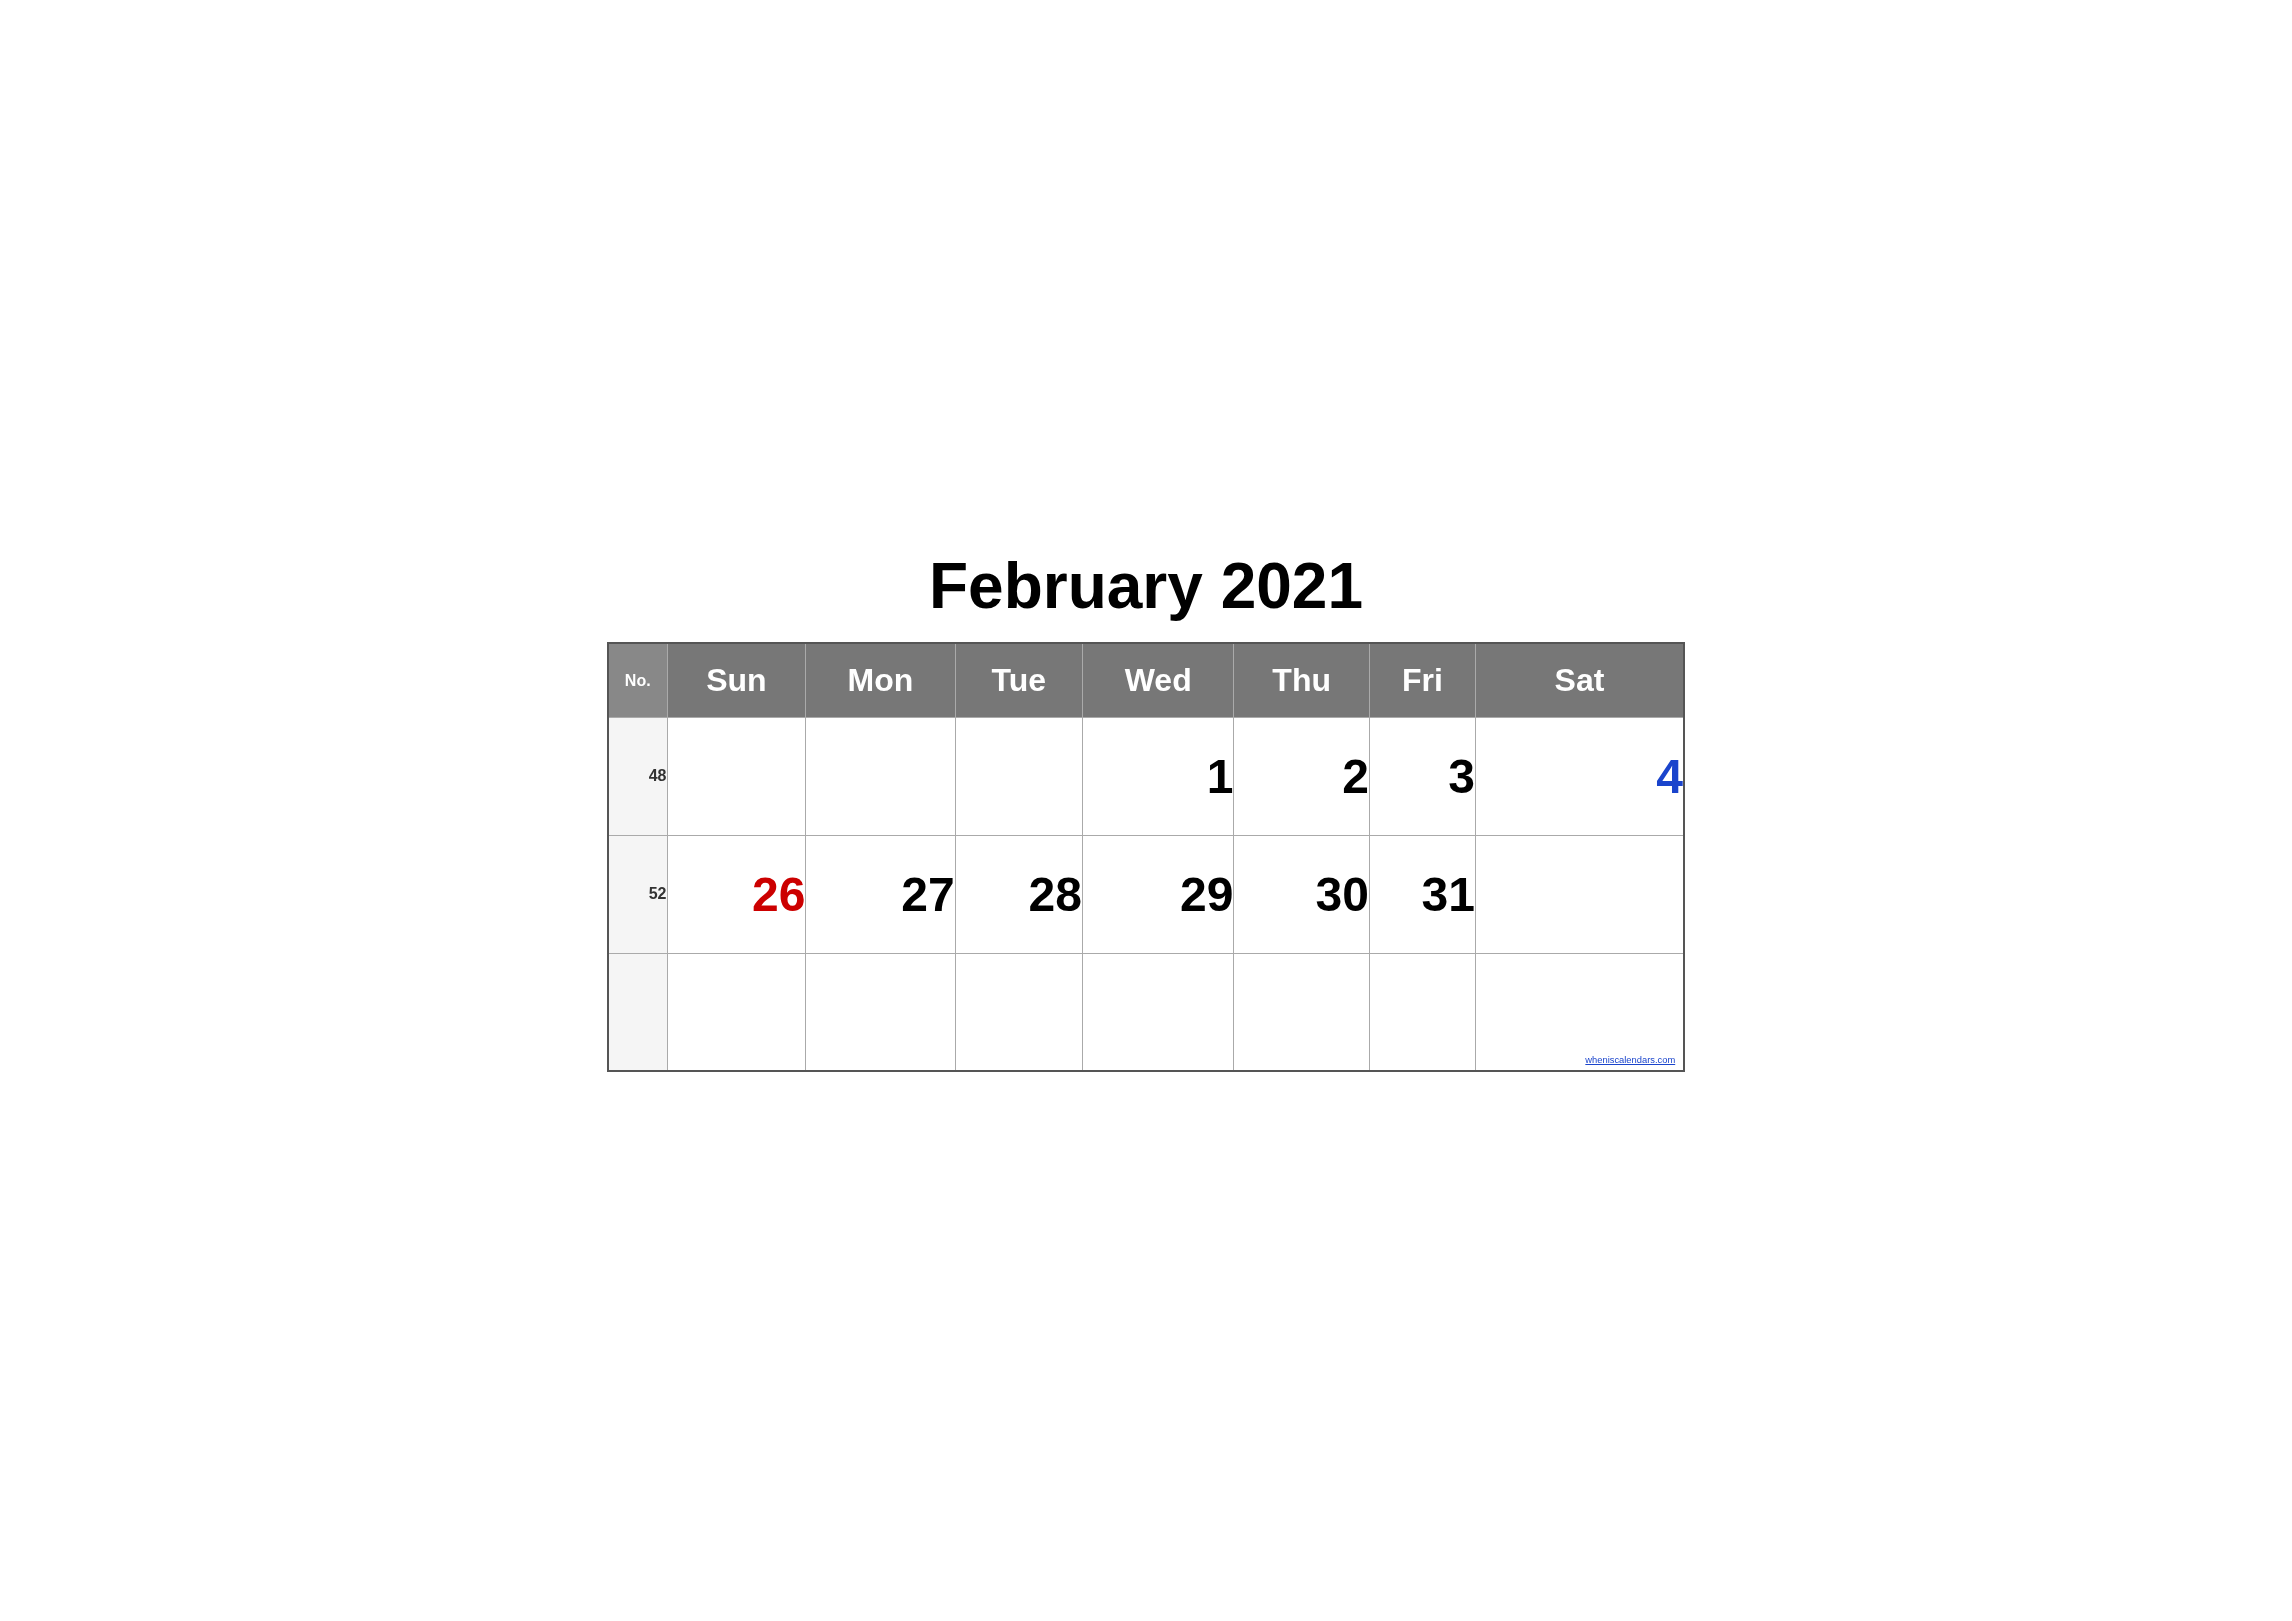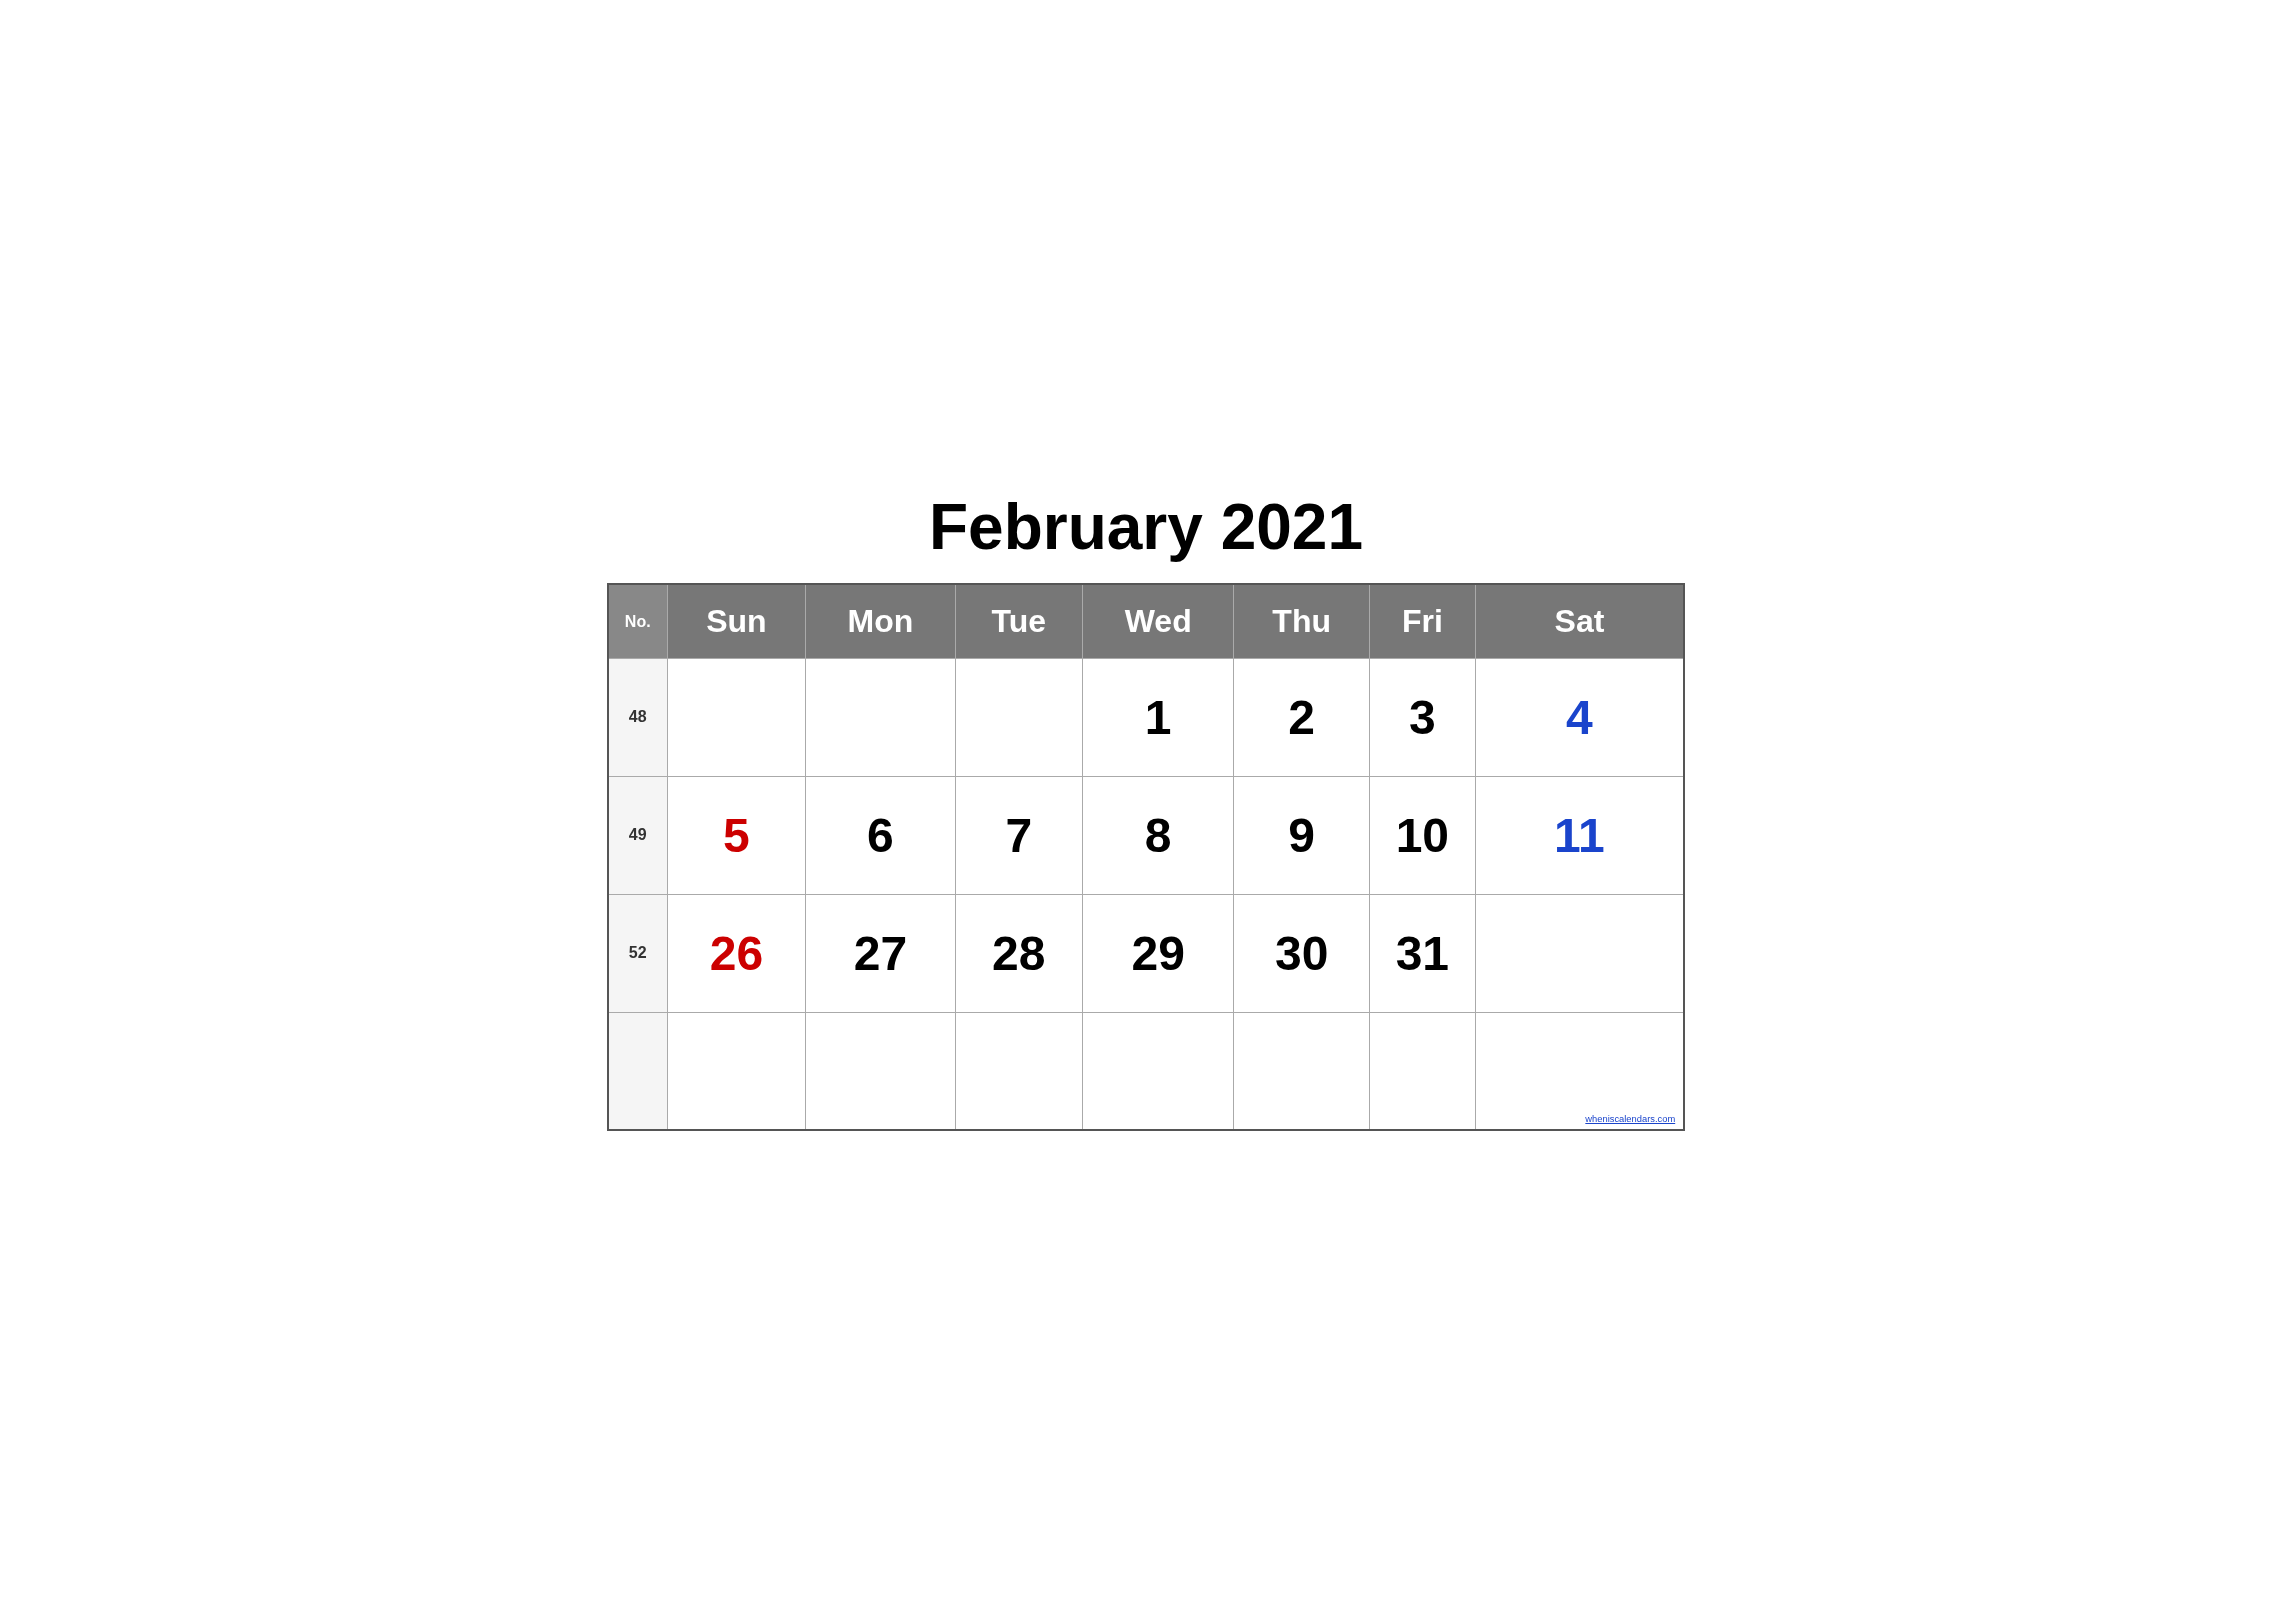--- a/index.html
+++ b/index.html
@@ -30,20 +30,21 @@
 
     .calendar-table {
       width: 100%;
       border-collapse: collapse;
       border: 2px solid #555;
     }
 
     .calendar-table th,
     .calendar-table td {
       border: 1.5px solid #aaa;
+      text-align: right;
     }
 
     
     .header-row th {
       background-color: #777777;
       color: #ffffff;
       font-size: 2em;
       font-weight: 900;
       text-align: center;
       padding: 17.6px 4.9px;
@@ -138,30 +139,20 @@
           <td class="week-num">48</td>
           <td class="day-cell empty"></td>
           <td class="day-cell empty"></td>
           <td class="day-cell empty"></td>
           <td class="day-cell">1</td>
           <td class="day-cell">2</td>
           <td class="day-cell">3</td>
           <td class="day-cell saturday">4</td>
         </tr>
         <tr>
-          <td class="week-num">49</td>
-          <td class="day-cell sunday">5</td>
-          <td class="day-cell">6</td>
-          <td class="day-cell">7</td>
-          <td class="day-cell">8</td>
-          <td class="day-cell">9</td>
-          <td class="day-cell">10</td>
-          <td class="day-cell saturday">11</td>
-        </tr>
-        <tr>
           <td class="week-num">52</td>
           <td class="day-cell sunday">26</td>
           <td class="day-cell">27</td>
           <td class="day-cell">28</td>
           <td class="day-cell">29</td>
           <td class="day-cell">30</td>
           <td class="day-cell">31</td>
           <td class="day-cell empty"></td>
         </tr>
         <tr class="empty-row">

